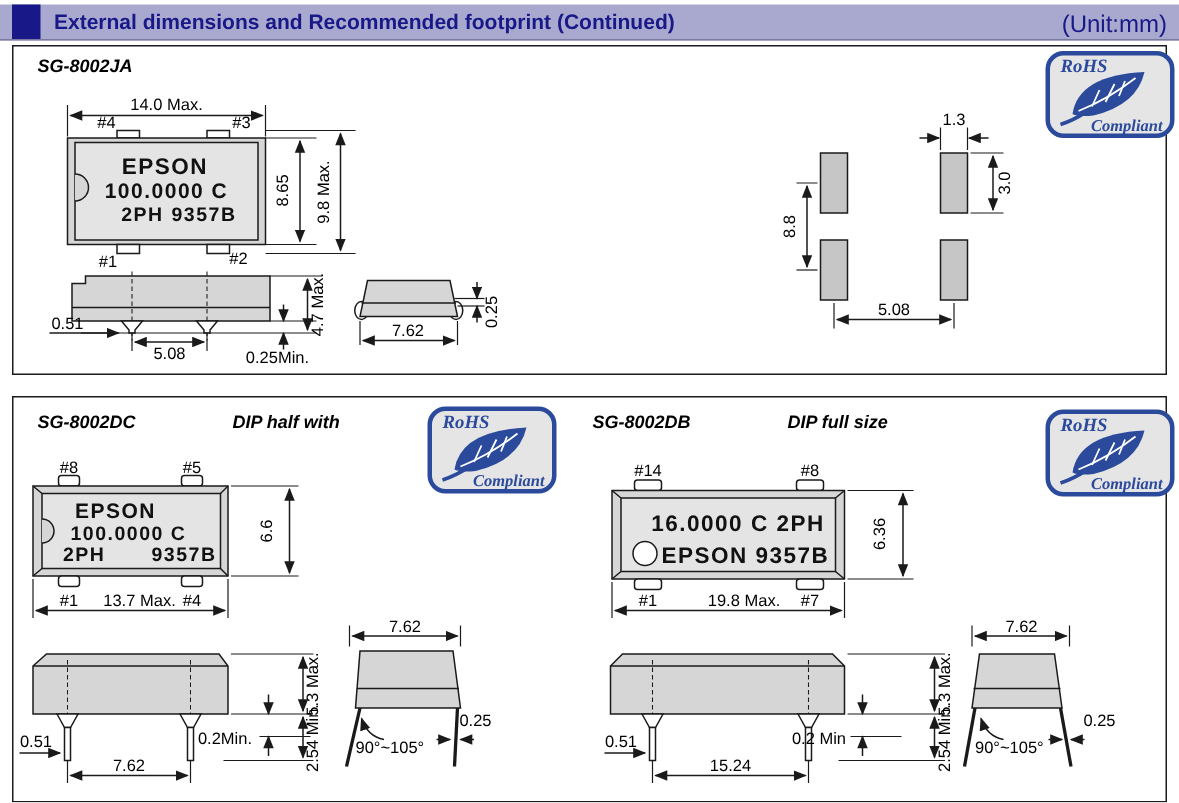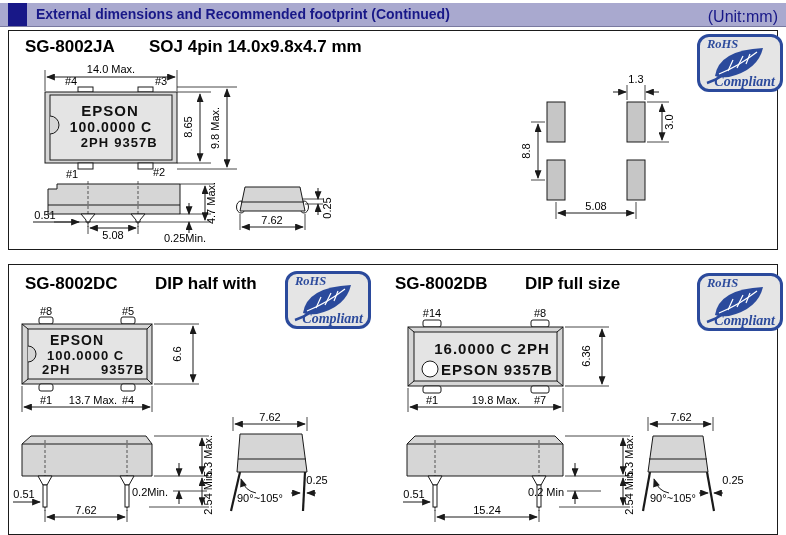--- a/index.html
+++ b/index.html
@@ -10,28 +10,28 @@
   #page{position:relative;width:786px;height:535px;background:#fff;overflow:hidden;
         font-family:"Liberation Sans","DejaVu Sans",sans-serif;color:#111;}
   .titlebar{position:absolute;left:0;top:3px;width:786px;height:23px;background:var(--hdr-bg);
             border-bottom:1px solid #7a7aa0;text-align:right;}
   .titlesq{position:absolute;left:8px;top:0px;width:19px;height:23px;background:var(--navy);}
   .titletx{position:absolute;left:36px;top:3px;font-size:14px;font-weight:bold;color:var(--navy);}
   .unittx{position:absolute;right:8px;top:5px;font-size:16px;color:var(--navy);}
   .panel{position:absolute;left:8px;width:768px;border:1.6px solid #1b1b1b;background:#fff;}
   #panel1{top:30px;height:218px;}
   #panel2{top:264px;height:269px;}
-  .ph{position:absolute;font-size:17px;white-space:nowrap;}
+  .ph{position:absolute;font-size:12px;white-space:nowrap;font-style:italic;}
   .model,.pkg{font-weight:bold;color:#000;}
   .note{color:var(--navy);}
   .rohs{position:absolute;width:80px;height:52px;border:3px solid var(--rohs);border-radius:12px;
         background:#e5e5e5;font-family:"Liberation Serif","DejaVu Serif",serif;color:var(--rohs);
         font-style:italic;font-weight:bold;}
   .rohs-top{position:absolute;left:7px;top:0px;font-size:12.5px;}
-  .rohs-bottom{position:absolute;right:5px;bottom:-1px;font-size:14px;}
+  .rohs-bottom{position:absolute;right:5px;bottom:-1px;font-size:11px;}
   .rohs-leaf{position:absolute;left:3px;top:6px;width:66px;height:42px;}
   .leaf{fill:var(--rohs);stroke:none;}
   .stem{stroke:var(--rohs);stroke-width:2.4;fill:none;}
   .vein{stroke:#fff;stroke-width:1.2;fill:none;}
   svg.draw{position:absolute;left:0;top:0;}
   .bodyf{fill:var(--body-fill);stroke:var(--ink);stroke-width:1;}
   .labelf{fill:var(--label-fill);stroke:var(--ink);stroke-width:1;}
   .padf{fill:var(--pad-fill);stroke:var(--ink);stroke-width:1;}
   .pin{fill:#fff;stroke:var(--ink);stroke-width:1;}
   .dim,.ext,.edge{stroke:var(--ink);fill:none;}
@@ -51,21 +51,20 @@
 <div id="page">
 
   <div class="titlebar">
     <div class="titlesq"></div>
     <div class="titletx">External dimensions and Recommended footprint (Continued)</div>
     <div class="unittx">(Unit:mm)</div>
   </div>
 
   <div id="panel1" class="panel">
     <div class="ph model" style="left:16px;top:6px">SG-8002JA</div>
-    <div class="ph pkg" style="left:140px;top:6px">SOJ 4pin 14.0x9.8x4.7 mm</div>
 
     <div class="rohs" style="left:688px;top:3px">
       <span class="rohs-top">RoHS</span>
       <svg class="rohs-leaf" viewBox="0 0 66 42">
         <path class="stem" d="M4,40 Q22,34 34,20"></path>
         <path class="leaf" d="M12,33 Q16,7 60,5 Q55,27 26,34 Q16,35 12,33 z"></path>
         <path class="vein" d="M16,31 Q36,23 54,9"></path>
         <path class="vein" d="M25,28 L30,17 M34,25 L40,13 M43,21 L47,11"></path>
       </svg>
       <span class="rohs-bottom">Compliant</span>

